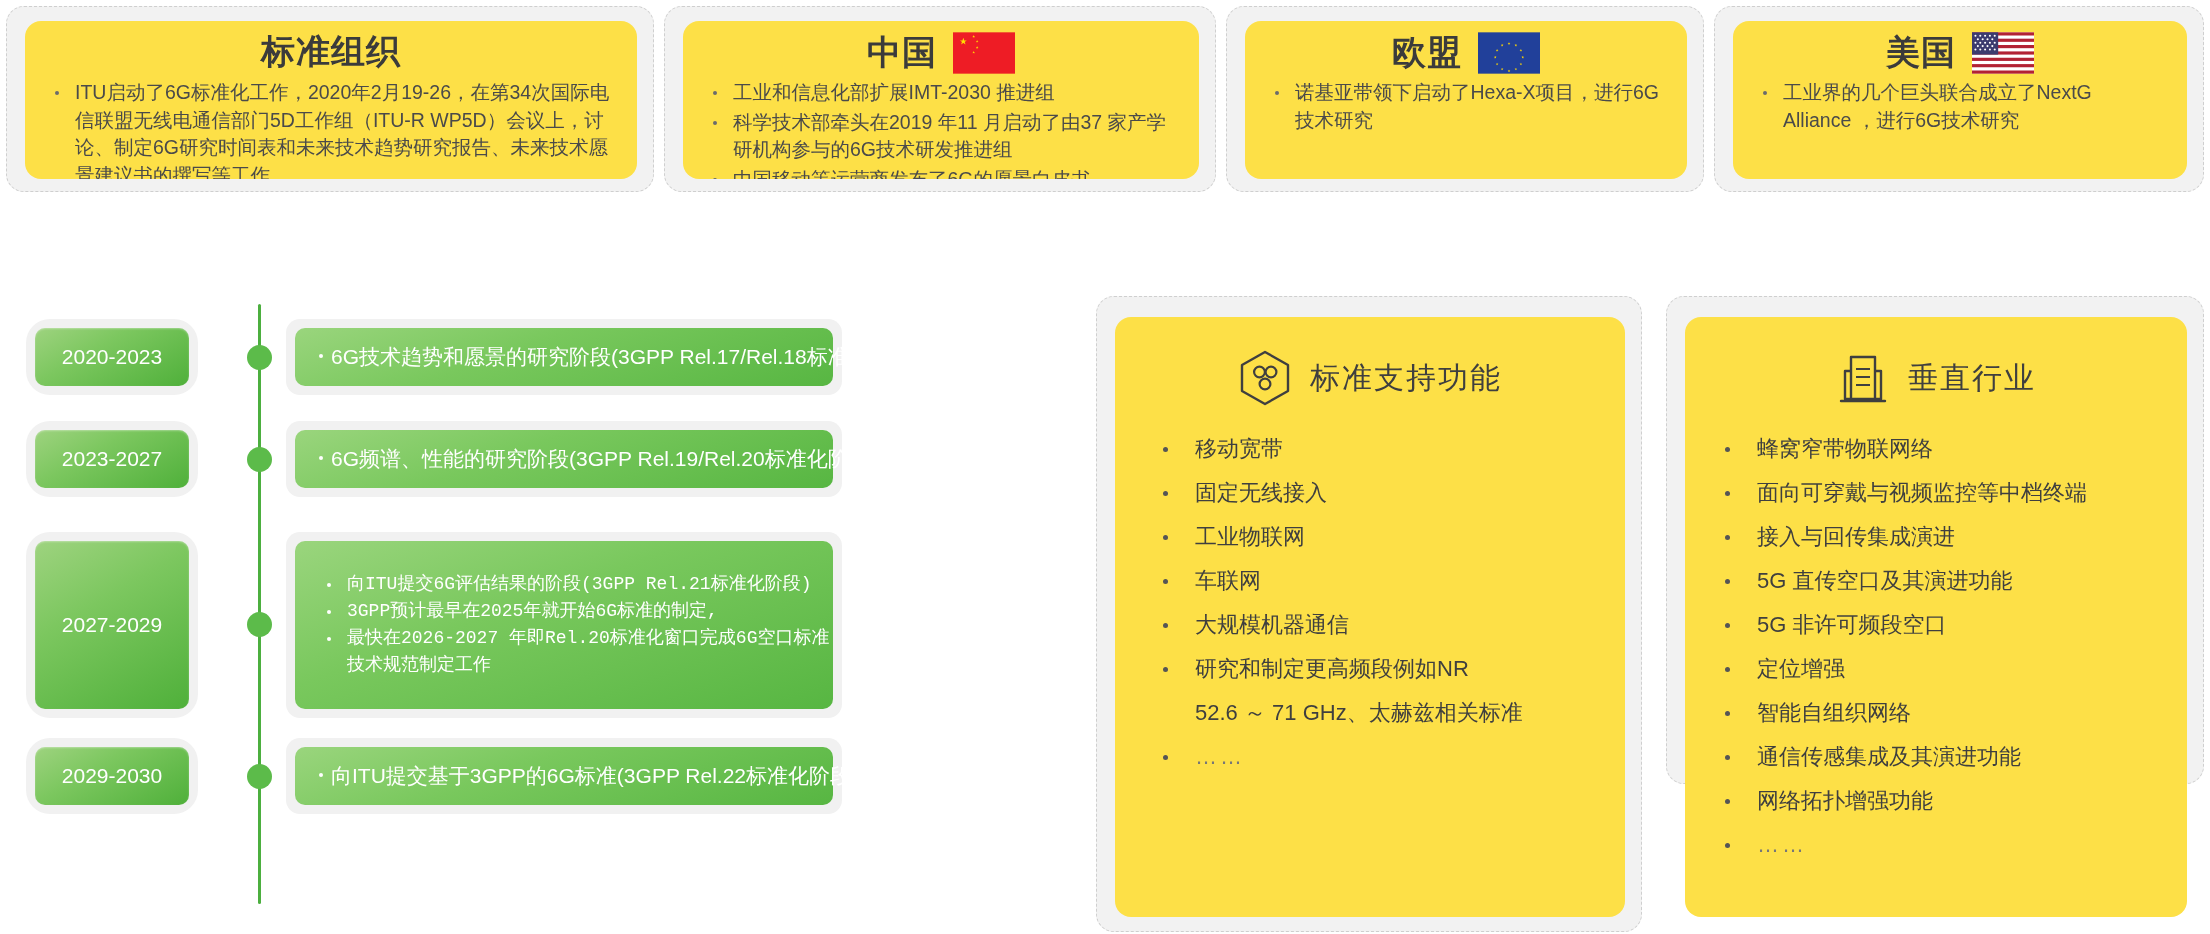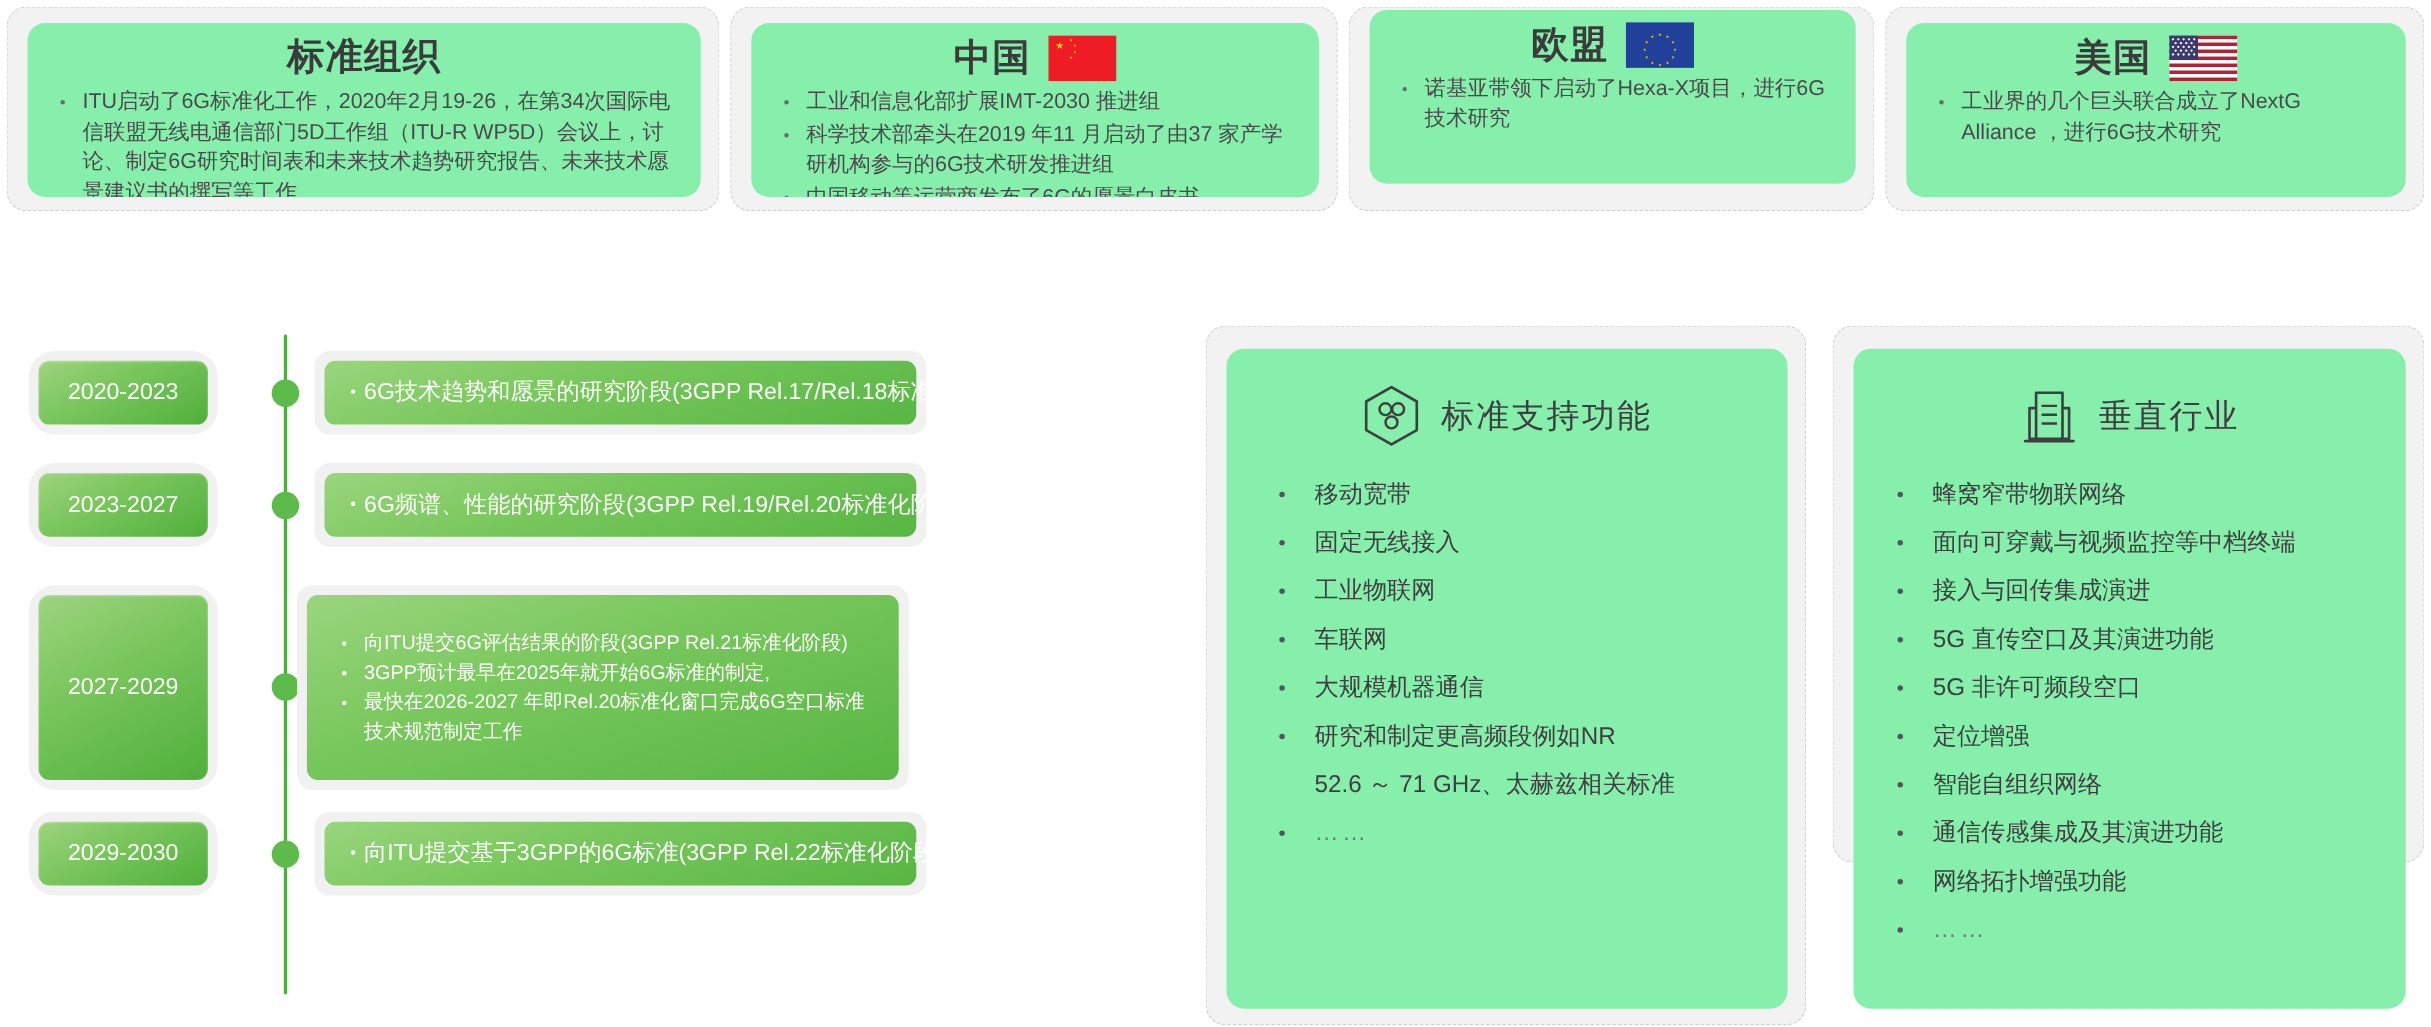--- a/index.html
+++ b/index.html
@@ -19,21 +19,21 @@
   
   .outer {
     position: absolute;
     background: #f2f2f2;
     border: 1px dashed #cfcfcf;
     border-radius: 18px;
     box-sizing: border-box;
   }
   .inner {
     position: absolute;
-    background: #86efac;
+    background: #fde047;
     border-radius: 16px;
     box-sizing: border-box;
     overflow: hidden;
   }
 
   
   .country-title-row {
     display: flex;
     align-items: center;
     justify-content: center;
@@ -255,21 +255,21 @@
         <ul class="bullet-list">
           <li>工业和信息化部扩展IMT-2030 推进组</li>
           <li>科学技术部牵头在2019 年11 月启动了由37 家产学研机构参与的6G技术研发推进组</li>
           <li>中国移动等运营商发布了6G的愿景白皮书</li>
         </ul>
       </div>
     </div>
   </div>
 
   <div class="outer" style="left:1226px; top:6px; width:478px; height:186px;">
-    <div class="inner" style="left:18px; top:2px; width:442px; height:158px;">
+    <div class="inner" style="left:18px; top:14px; width:442px; height:158px;">
       <div class="country-title-row" style="height:52px; margin-top:6px;">
         <span class="country-title">欧盟</span>
         <svg class="flag" viewBox="0 0 90 60">
           <rect width="90" height="60" fill="#21409a"></rect>
           <g fill="#ffd700">
             <polygon points="45,14 46.3,17.9 43,15.5 47,15.5 43.7,17.9"></polygon>
             <polygon points="55,16.7 56.3,20.6 53,18.2 57,18.2 53.7,20.6"></polygon>
             <polygon points="62.3,24 63.6,27.9 60.3,25.5 64.3,25.5 61,27.9"></polygon>
             <polygon points="65,34 66.3,37.9 63,35.5 67,35.5 63.7,37.9"></polygon>
             <polygon points="62.3,44 63.6,47.9 60.3,45.5 64.3,45.5 61,47.9"></polygon>
@@ -366,21 +366,21 @@
         <ul>
           <li>6G频谱、性能的研究阶段(3GPP Rel.19/Rel.20标准化阶段)</li>
         </ul>
       </div>
     </div>
 
     <div class="tl-year-shell" style="left:0px; top:228px; width:172px; height:186px;">
       <div class="tl-year">2027-2029</div>
     </div>
     <div class="tl-dot" style="top:308px;"></div>
-    <div class="tl-bar-shell" style="left:244px; top:228px; width:556px; height:186px;">
+    <div class="tl-bar-shell" style="left:260px; top:228px; width:556px; height:186px;font-family:Liberation Mono, monospace;">
       <div class="tl-bar multi">
         <ul>
           <li>向ITU提交6G评估结果的阶段(3GPP Rel.21标准化阶段)</li>
           <li>3GPP预计最早在2025年就开始6G标准的制定,</li>
           <li>最快在2026-2027 年即Rel.20标准化窗口完成6G空口标准</li>
           <li class="cont">技术规范制定工作</li>
         </ul>
       </div>
     </div>
 

